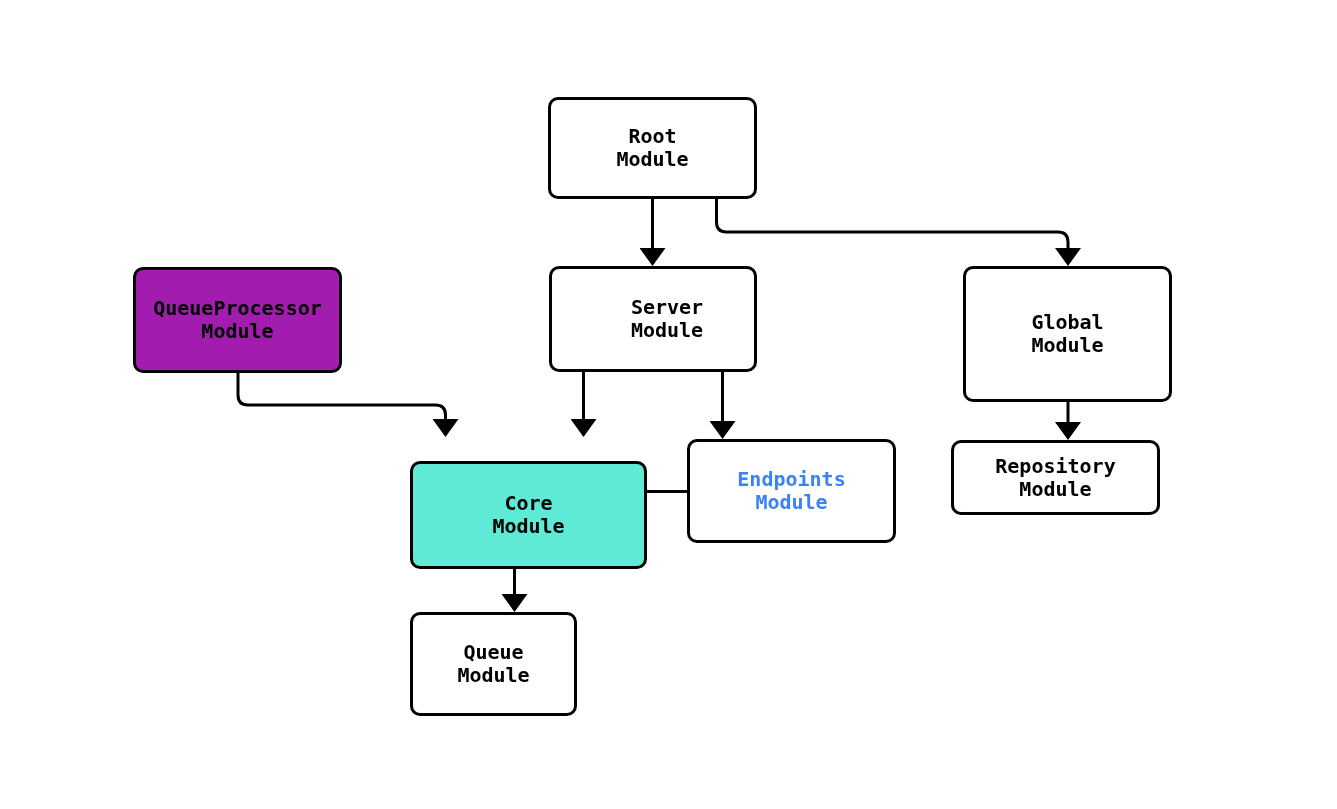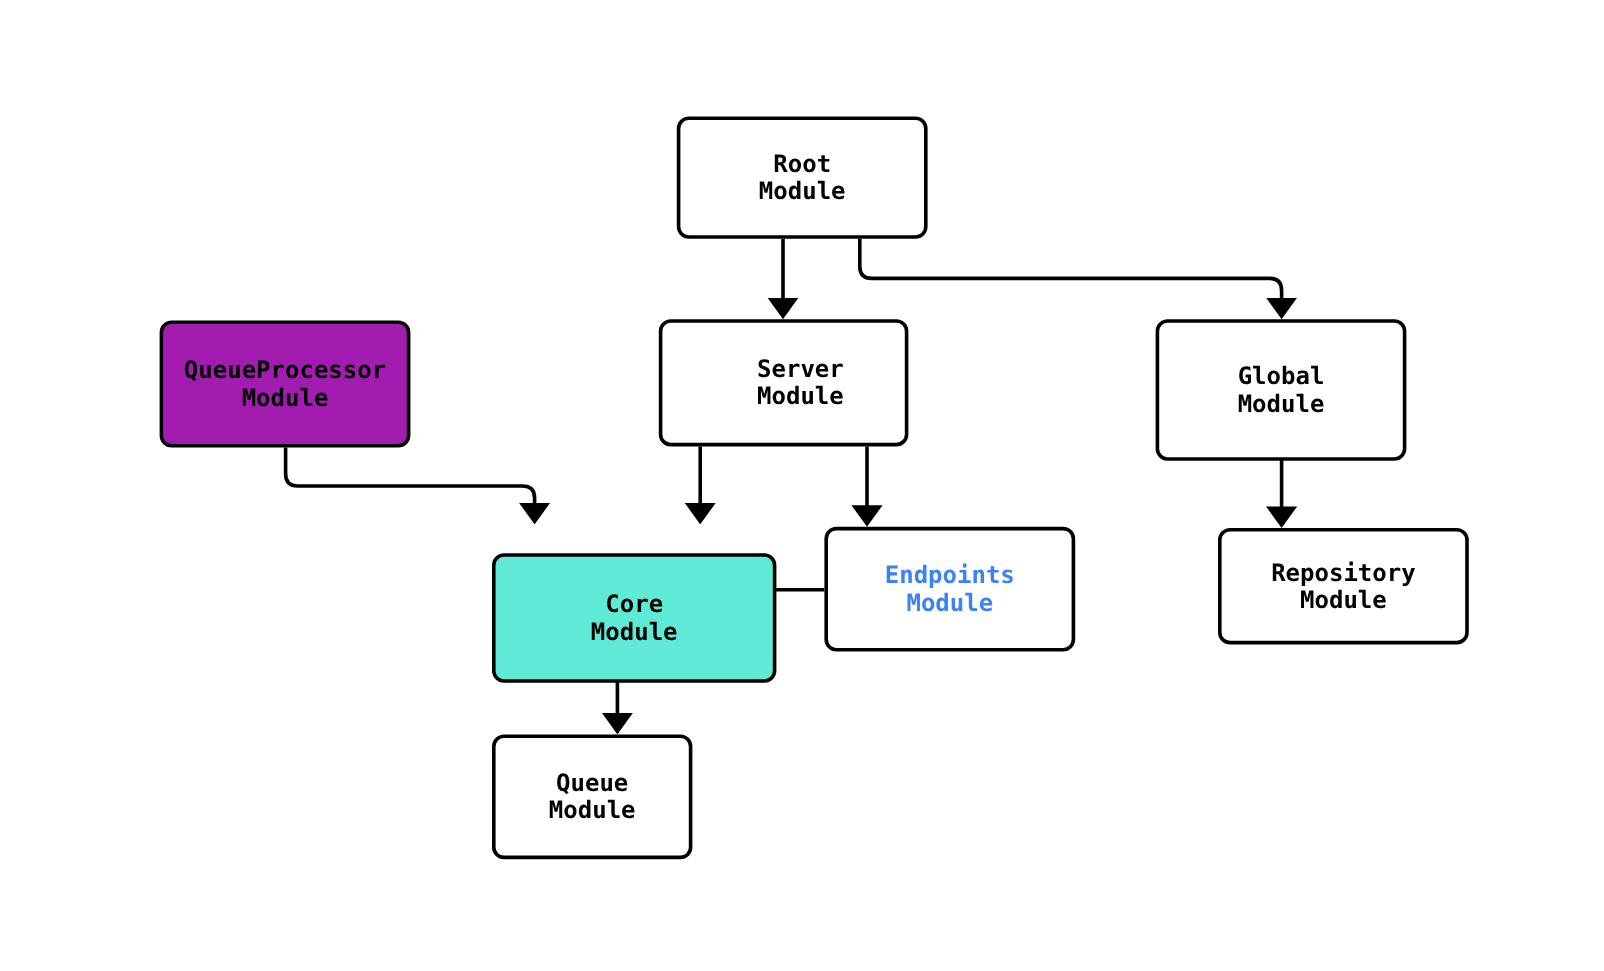--- a/index.html
+++ b/index.html
@@ -63,45 +63,45 @@
         <path class="edge" d="M 716.5 199 L 716.5 222 Q 716.5 232 726.5 232 L 1058 232 Q 1068 232 1068 242 L 1068 263" stroke="#000000" marker-end="url(#arrowhead)"></path>
         <path class="edge" d="M 238 373 L 238 395 Q 238 405 248 405 L 435.5 405 Q 445.5 405 445.5 415 L 445.5 434" stroke="#000000" marker-end="url(#arrowhead)"></path>
         <path class="edge" d="M 583.5 372 L 583.5 434" stroke="#000000" marker-end="url(#arrowhead)"></path>
         <path class="edge" d="M 722.5 372 L 722.5 436" stroke="#000000" marker-end="url(#arrowhead)"></path>
         <path class="edge" d="M 687 491.5 L 622 491.5" stroke="#000000" marker-end="url(#arrowhead)"></path>
         <path class="edge" d="M 1068 372 L 1068 437" stroke="#000000" marker-end="url(#arrowhead)"></path>
         <path class="edge" d="M 514.5 545 L 514.5 609" stroke="#000000" marker-end="url(#arrowhead)"></path>
       </g>
   </svg>
   <div id="nodes-layer">
-      <div class="node" style="left: 548px; top: 97px; width: 209px; height: 102px; background: rgb(255, 255, 255); border-color: rgb(0, 0, 0); margin-left: 16px;">
+      <div class="node" style="left: 548px; top: 97px; width: 209px; height: 102px; background: rgb(255, 255, 255); border-color: rgb(0, 0, 0);">
         <span class="label" style="color: rgb(0, 0, 0);">Root
 Module</span>
       </div>
       <div class="node" style="left: 133px; top: 267px; width: 209px; height: 106px; background: #a21caf; border-color: rgb(0, 0, 0);">
         <span class="label" style="color: rgb(0, 0, 0);">QueueProcessor
 Module</span>
       </div>
       <div class="node" style="left: 549px; top: 266px; width: 208px; height: 106px; background: rgb(255, 255, 255); border-color: rgb(0, 0, 0); padding-left: 28px;">
         <span class="label" style="color: rgb(0, 0, 0);">Server
 Module</span>
       </div>
-      <div class="node" style="left: 963px; top: 266px; width: 209px; height: 118px; background: rgb(255, 255, 255); border-color: rgb(0, 0, 0);">
+      <div class="node" style="left: 963px; top: 266px; width: 209px; height: 136px; background: rgb(255, 255, 255); border-color: rgb(0, 0, 0);">
         <span class="label" style="color: rgb(0, 0, 0);">Global
 Module</span>
       </div>
       <div class="node" style="left: 410px; top: 437px; width: 237px; height: 108px; background: #5eead4; border-color: rgb(0, 0, 0); margin-top: 24px;">
         <span class="label" style="color: rgb(0, 0, 0);">Core
 Module</span>
       </div>
       <div class="node" style="left: 687px; top: 439px; width: 209px; height: 104px; background: rgb(255, 255, 255); border-color: rgb(0, 0, 0);">
         <span class="label" style="color: #3b82f6;">Endpoints
 Module</span>
       </div>
-      <div class="node" style="left: 1015px; top: 440px; width: 209px; height: 97px; background: rgb(255, 255, 255); border-color: rgb(0, 0, 0);">
+      <div class="node" style="left: 951px; top: 440px; width: 209px; height: 75px; background: rgb(255, 255, 255); border-color: rgb(0, 0, 0);">
         <span class="label" style="color: rgb(0, 0, 0);">Repository
 Module</span>
       </div>
       <div class="node" style="left: 410px; top: 612px; width: 167px; height: 104px; background: rgb(255, 255, 255); border-color: rgb(0, 0, 0);">
         <span class="label" style="color: rgb(0, 0, 0);">Queue
 Module</span>
       </div>
     </div>
 </div>
 

